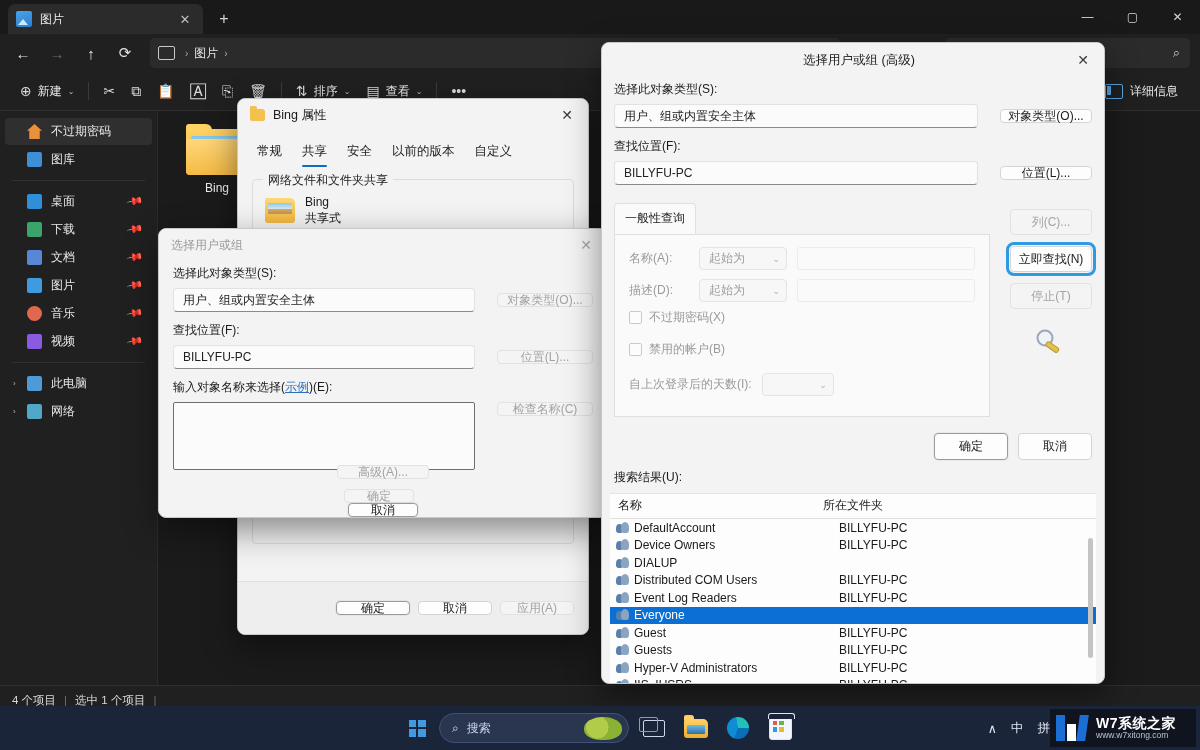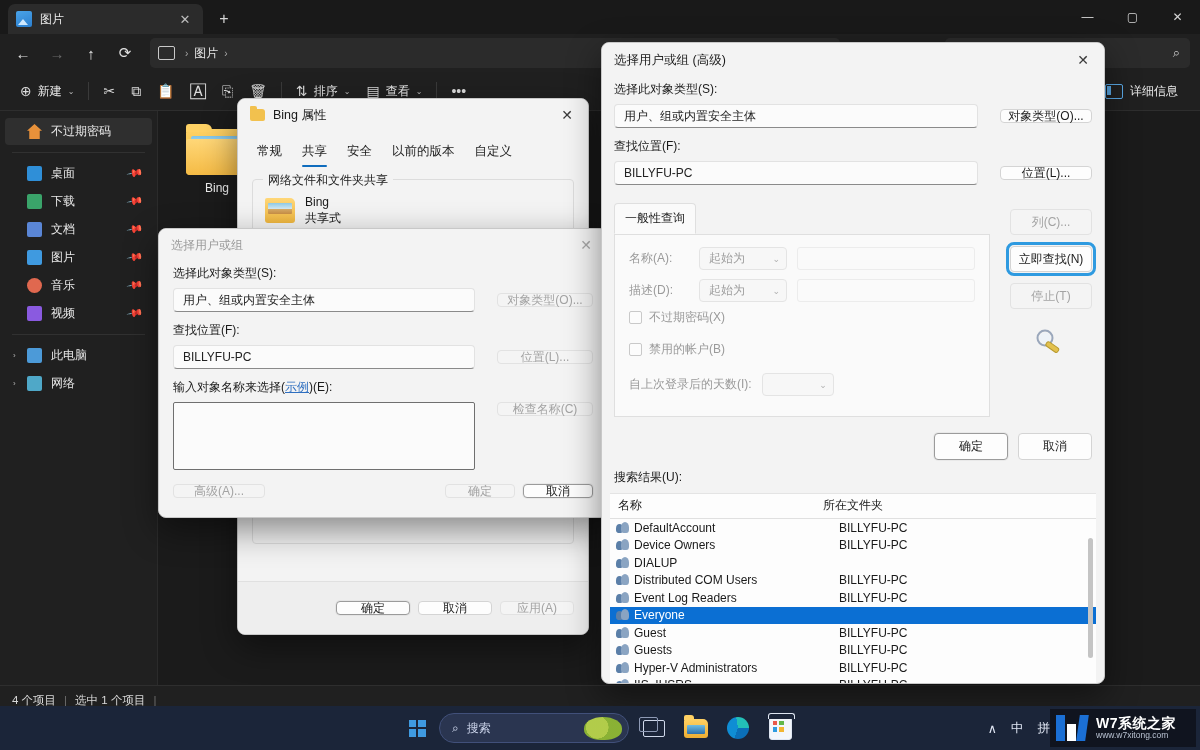--- a/index.html
+++ b/index.html
@@ -608,20 +608,24 @@
       <span>详细信息</span>
     </div>
   </div>
 
   <div class="ebody">
     <div class="sidebar">
       <div class="side-item selected">
         <span class="si-ico" style="background:#e8913a;clip-path:polygon(50% 0,100% 45%,85% 45%,85% 100%,15% 100%,15% 45%,0 45%);"></span>
         <span>不过期密码</span>
       </div>
+      <div class="side-item">
+        <span class="si-ico" style="background:#3f8fd6;"></span>
+        <span>图库</span>
+      </div>
       <div class="side-sep"></div>
       <div class="side-item">
         <span class="si-ico" style="background:#2f8fd8;"></span>
         <span>桌面</span>
         <span class="pin">📌</span>
       </div>
       <div class="side-item">
         <span class="si-ico" style="background:#3aa46a;"></span>
         <span>下载</span>
         <span class="pin">📌</span>
@@ -733,30 +737,30 @@
 
     <div class="lbl" style="margin:10px 0 6px 0;">
       <span>输入对象名称来选择(</span><span class="linkish">示例</span><span>)(E):</span>
     </div>
     <div class="su-row" style="align-items:flex-start;">
       <div style="flex:1 1 auto;height:66px;background:#fbfbfb;border:1px solid #6f6f6f;border-radius:2px;"></div>
       <div class="btn dim" style="width:96px;flex:0 0 auto;text-align:center;">检查名称(C)</div>
     </div>
   </div>
 
-  <div style="position:absolute;left:0;right:0;bottom:0;height:52px;display:flex;align-items:center;padding:0 14px;">
+  <div style="position:absolute;left:0;right:0;bottom:0;height:52px;display:flex;align-items:center;padding:0 14px;flex-direction:column;">
     <div class="btn dim" style="width:92px;">高级(A)...</div>
     <div style="flex:1 1 auto;"></div>
     <div class="btn dim" style="width:70px;margin-right:8px;">确定</div>
     <div class="btn focus" style="width:70px;">取消</div>
   </div>
 </div>
 
 <div class="dlg" id="sel-users-adv">
-  <div class="dlg-title" style="height:34px;">
+  <div class="dlg-title" style="height:34px;justify-content:center;">
     <span>选择用户或组 (高级)</span>
     <span class="tclose" style="height:34px;">✕</span>
   </div>
 
   <div style="padding: 4px 12px 0 12px;">
     <div class="lbl" style="margin-bottom:6px;">选择此对象类型(S):</div>
     <div class="su-row">
       <div class="field" style="flex:1 1 auto;">用户、组或内置安全主体</div>
       <div class="btn" style="width:92px;flex:0 0 auto;">对象类型(O)...</div>
     </div>

